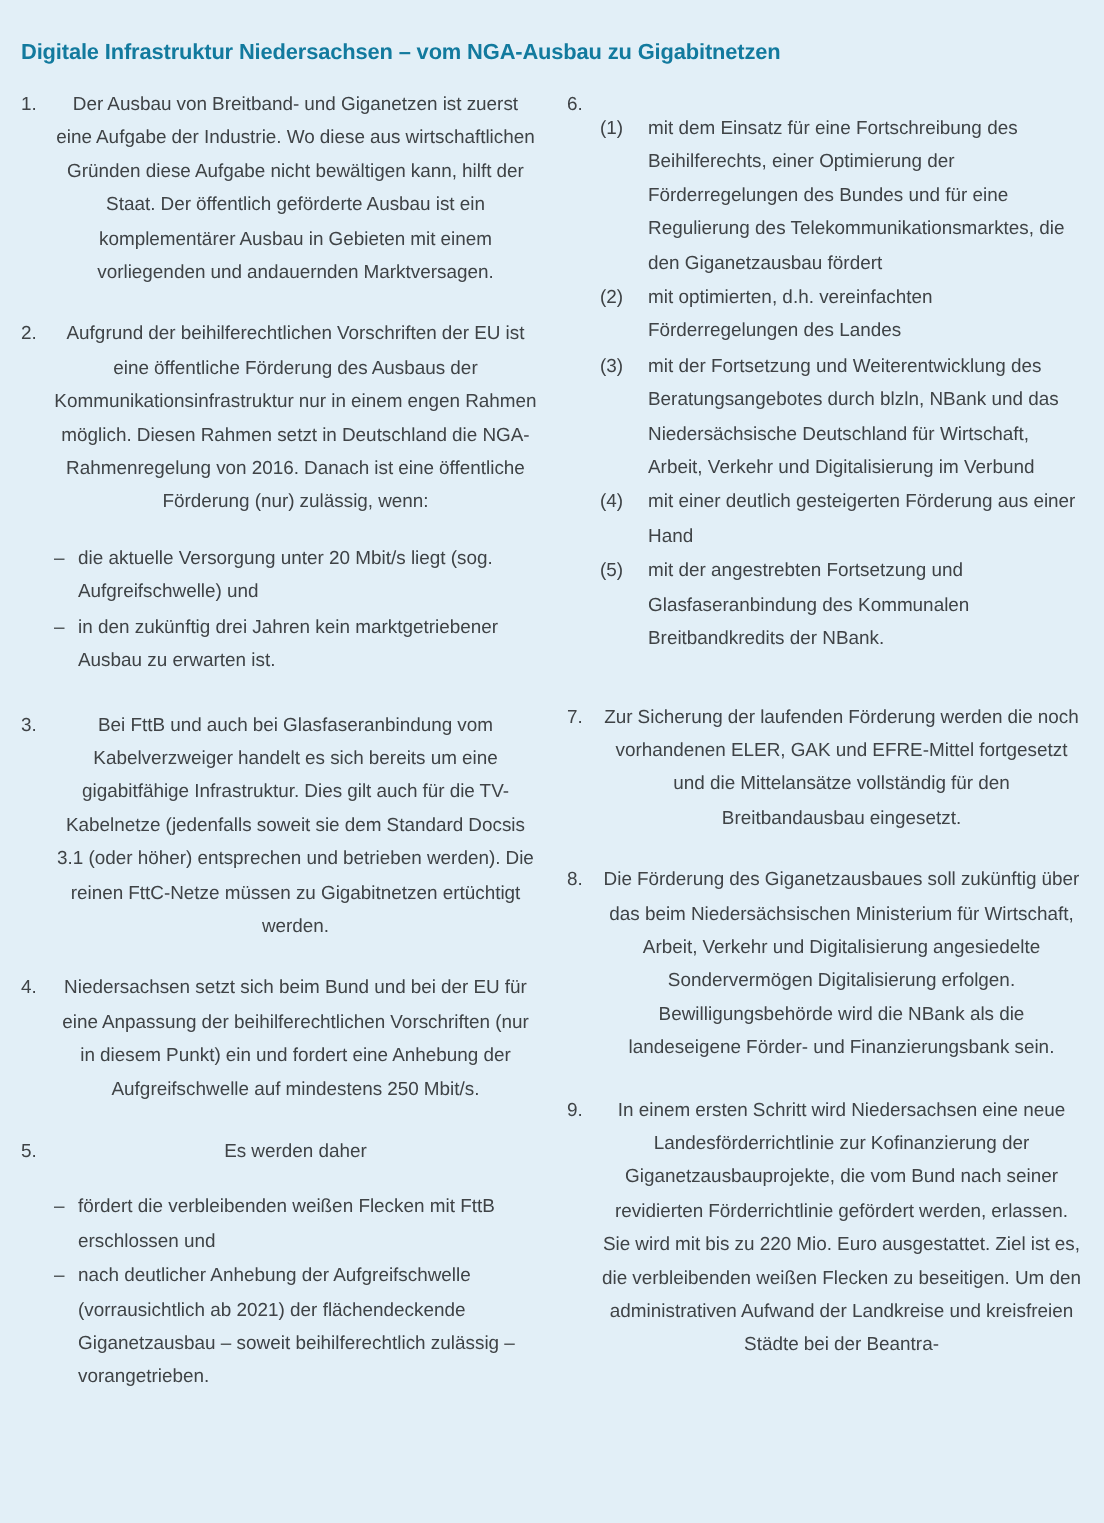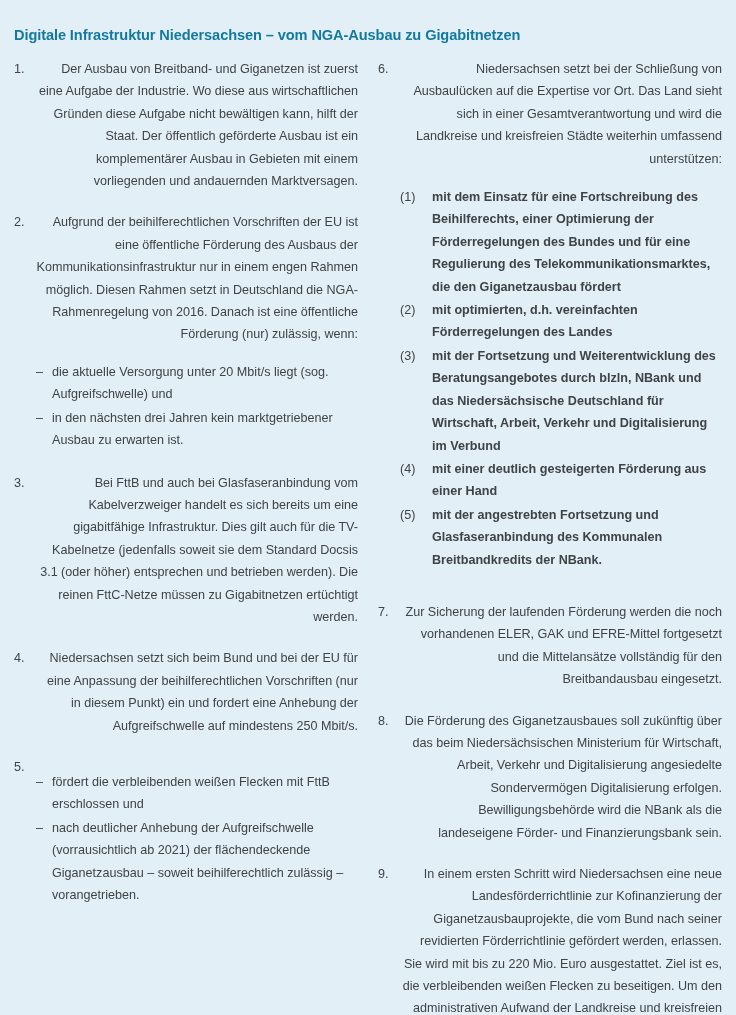--- a/index.html
+++ b/index.html
@@ -66,21 +66,21 @@
     line-height: 1.78;
   }
   .item-body {
     flex: 1 1 auto;
     min-width: 0;
   }
   .item-text {
     margin: 0;
     font-size: 12.6px;
     line-height: 1.78;
-    text-align: right;
+    text-align: center;
     word-spacing: -0.1px;
   }
 
   
   .sublist {
     margin: 15px 0 0 0;
     padding: 0;
     list-style: none;
   }
   .subitem {
@@ -112,21 +112,20 @@
     font-size: 12.6px;
     line-height: 1.78;
   }
   .parenitem-marker {
     flex: 0 0 auto;
     width: 32px;
   }
   .parenitem-text {
     flex: 1 1 auto;
     min-width: 0;
-    font-weight: bold;
   }
   .spacer-lg { height: 10px; }
 </style>
 </head>
 <body>
 
 <div class="page">
 
   <h1 class="page-title">Digitale Infrastruktur Niedersachsen – vom NGA-Ausbau zu Gigabitnetzen</h1>
 
@@ -145,21 +144,21 @@
         <span class="item-marker">2.</span>
         <div class="item-body">
           <p class="item-text">Aufgrund der beihilferechtlichen Vorschriften der EU ist eine öffentliche Förderung des Ausbaus der Kommunikationsinfrastruktur nur in einem engen Rahmen möglich. Diesen Rahmen setzt in Deutschland die NGA-Rahmenregelung von 2016. Danach ist eine öffentliche Förderung (nur) zulässig, wenn:</p>
           <ul class="sublist">
             <li class="subitem">
               <span class="subitem-marker">–</span>
               <span class="subitem-text">die aktuelle Versorgung unter 20 Mbit/s liegt (sog. Aufgreifschwelle) und</span>
             </li>
             <li class="subitem">
               <span class="subitem-marker">–</span>
-              <span class="subitem-text">in den nächsten drei Jahren kein marktgetriebener Ausbau zu erwarten ist.</span>
+              <span class="subitem-text">in den zukünftig drei Jahren kein marktgetriebener Ausbau zu erwarten ist.</span>
             </li>
           </ul>
         </div>
       </div>
 
       <div class="item">
         <span class="item-marker">3.</span>
         <div class="item-body">
           <p class="item-text">Bei FttB und auch bei Glasfaseranbindung vom Kabelverzweiger handelt es sich bereits um eine gigabitfähige Infrastruktur. Dies gilt auch für die TV-Kabelnetze (jedenfalls soweit sie dem Standard Docsis 3.1 (oder höher) entsprechen und betrieben werden). Die reinen FttC-Netze müssen zu Gigabitnetzen ertüchtigt werden.</p>
         </div>
@@ -168,41 +167,41 @@
       <div class="item">
         <span class="item-marker">4.</span>
         <div class="item-body">
           <p class="item-text">Niedersachsen setzt sich beim Bund und bei der EU für eine Anpassung der beihilferechtlichen Vorschriften (nur in diesem Punkt) ein und fordert eine Anhebung der Aufgreifschwelle auf mindestens 250 Mbit/s.</p>
         </div>
       </div>
 
       <div class="item">
         <span class="item-marker">5.</span>
         <div class="item-body">
+          <p class="item-text">Es werden daher</p>
           <ul class="sublist">
             <li class="subitem">
               <span class="subitem-marker">–</span>
               <span class="subitem-text">fördert die verbleibenden weißen Flecken mit FttB erschlossen und</span>
             </li>
             <li class="subitem">
               <span class="subitem-marker">–</span>
               <span class="subitem-text">nach deutlicher Anhebung der Aufgreifschwelle (vorrausichtlich ab 2021) der flächendeckende Giganetzausbau – soweit beihilferechtlich zulässig – vorangetrieben.</span>
             </li>
           </ul>
         </div>
       </div>
 
     </div>
 
     <div class="col col-right">
 
       <div class="item">
         <span class="item-marker">6.</span>
         <div class="item-body">
-          <p class="item-text">Niedersachsen setzt bei der Schließung von Ausbaulücken auf die Expertise vor Ort. Das Land sieht sich in einer Gesamtverantwortung und wird die Landkreise und kreisfreien Städte weiterhin umfassend unterstützen:</p>
           <ul class="parenlist">
             <li class="parenitem">
               <span class="parenitem-marker">(1)</span>
               <span class="parenitem-text">mit dem Einsatz für eine Fortschreibung des Beihilferechts, einer Optimierung der Förderregelungen des Bundes und für eine Regulierung des Telekommunikationsmarktes, die den Giganetzausbau fördert</span>
             </li>
             <li class="parenitem">
               <span class="parenitem-marker">(2)</span>
               <span class="parenitem-text">mit optimierten, d.h. vereinfachten Förderregelungen des Landes</span>
             </li>
             <li class="parenitem">

